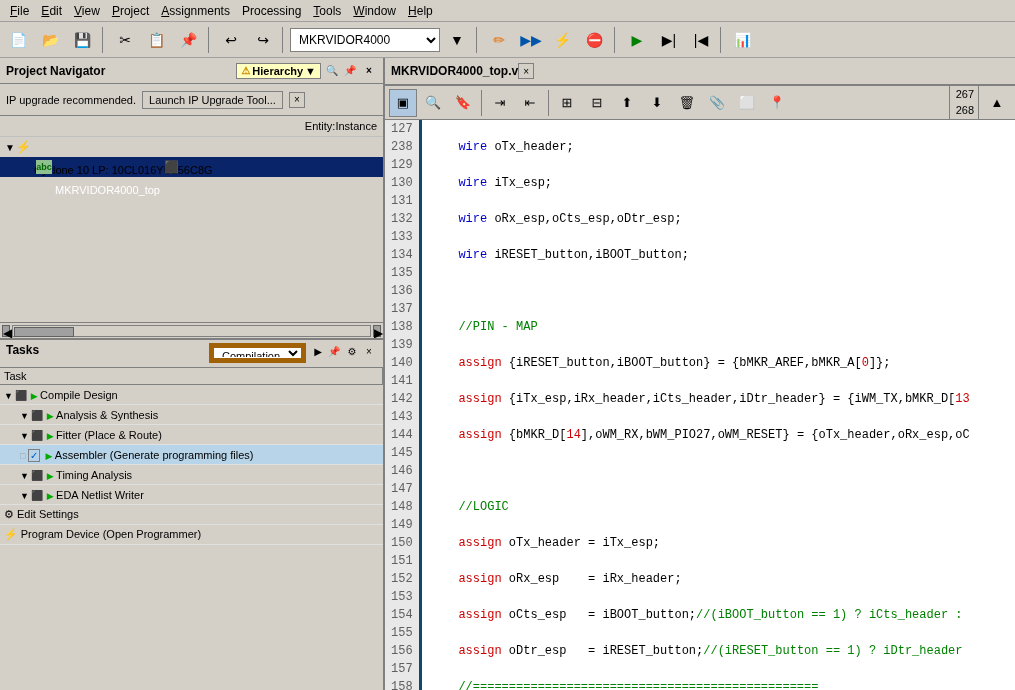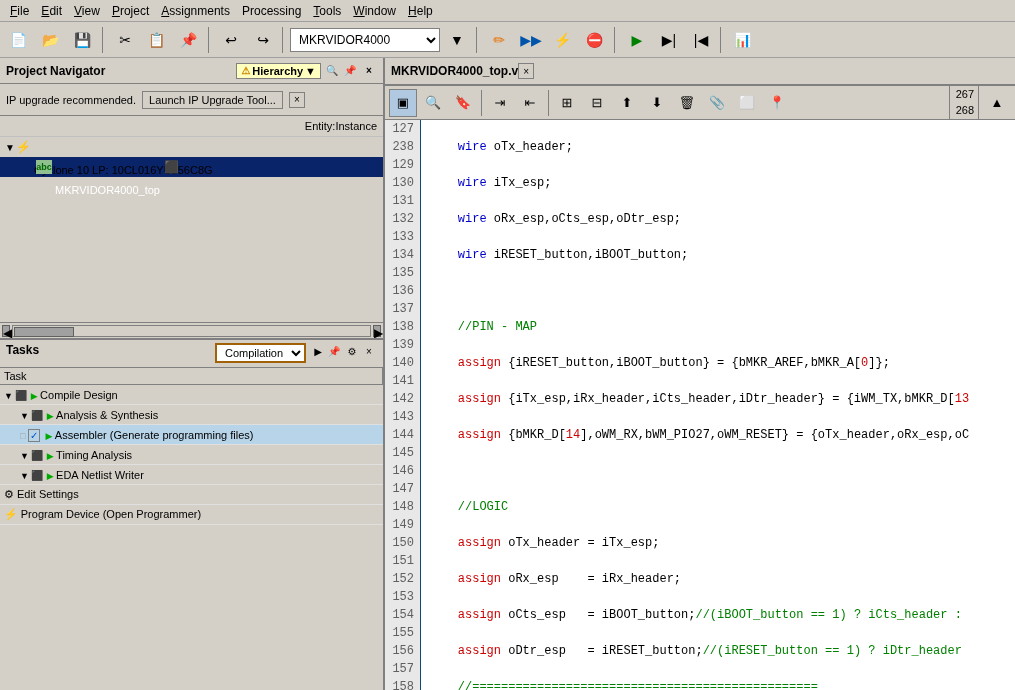--- a/index.html
+++ b/index.html
@@ -158,21 +158,21 @@
       border-bottom: 1px solid #808080;
       padding: 3px 6px;
       display: flex;
       align-items: flex-start;
       height: 28px;
       font-size: 12px;
     }
     .tasks-title { font-weight: bold; flex: 1; }
     .tasks-select {
       background: white;
-      border: 2px solid #a16207;
+      border: 5px solid #a16207;
       padding: 1px 4px;
       font-size: 11px;
       height: 20px;
     }
     .tasks-icons { display: flex; gap: 1px; margin-left: 4px; }
     
     .tasks-table { width: 100%; border-collapse: collapse; font-size: 11px; }
     .tasks-table th {
       background: #d4d0c8;
       border-bottom: 1px solid #808080;
@@ -250,21 +250,21 @@
     .code-area {
       flex: 1;
       display: flex;
       overflow: auto;
       font-family: 'Courier New', monospace;
       font-size: 12px;
       background: white;
     }
     .line-numbers {
       background: #e8e8e8;
-      border-right: 1px solid #0c4a6e;
+      border-right: 3px solid #0c4a6e;
       padding: 0 6px;
       text-align: right;
       color: #606060;
       font-size: 12px;
       min-width: 36px;
       line-height: 1.5;
       user-select: none;
     }
     .line-numbers div { height: 18px; display: flex; align-items: center; justify-content: flex-end; }
     .code-content {
@@ -414,20 +414,28 @@
                 <span style="color:#00aa00; font-size:9px;">▶ </span>
                 <span>Compile Design</span>
               </td>
             </tr>
             <tr class="task-row">
               <td style="padding-left:20px;">
                 <span style="font-size:9px;">▼ </span>
                 <span style="color:#0055cc; font-size:10px;">⬛ </span>
                 <span style="color:#00aa00; font-size:9px;">▶ </span>
                 <span>Analysis &amp; Synthesis</span>
+              </td>
+            </tr>
+            <tr class="task-row">
+              <td style="padding-left:20px;">
+                <span style="font-size:9px;">▼ </span>
+                <span style="color:#0055cc; font-size:10px;">⬛ </span>
+                <span style="color:#00aa00; font-size:9px;">▶ </span>
+                <span>Fitter (Place &amp; Route)</span>
               </td>
             </tr>
             <tr class="task-row active" style="background:#b8d4e8;">
               <td style="padding-left:20px; background:#b8d4e8;">
                 <span style="font-size:9px; color:#a0a0a0;">□ </span>
                 <span style="color:#0055cc; font-size:10px; border:1px solid #808080; padding:0 1px; margin-right:2px;">✓</span>
                 <span style="color:#00aa00; font-size:9px;">▶ </span>
                 <span>Assembler (Generate programming files)</span>
               </td>
             </tr>

